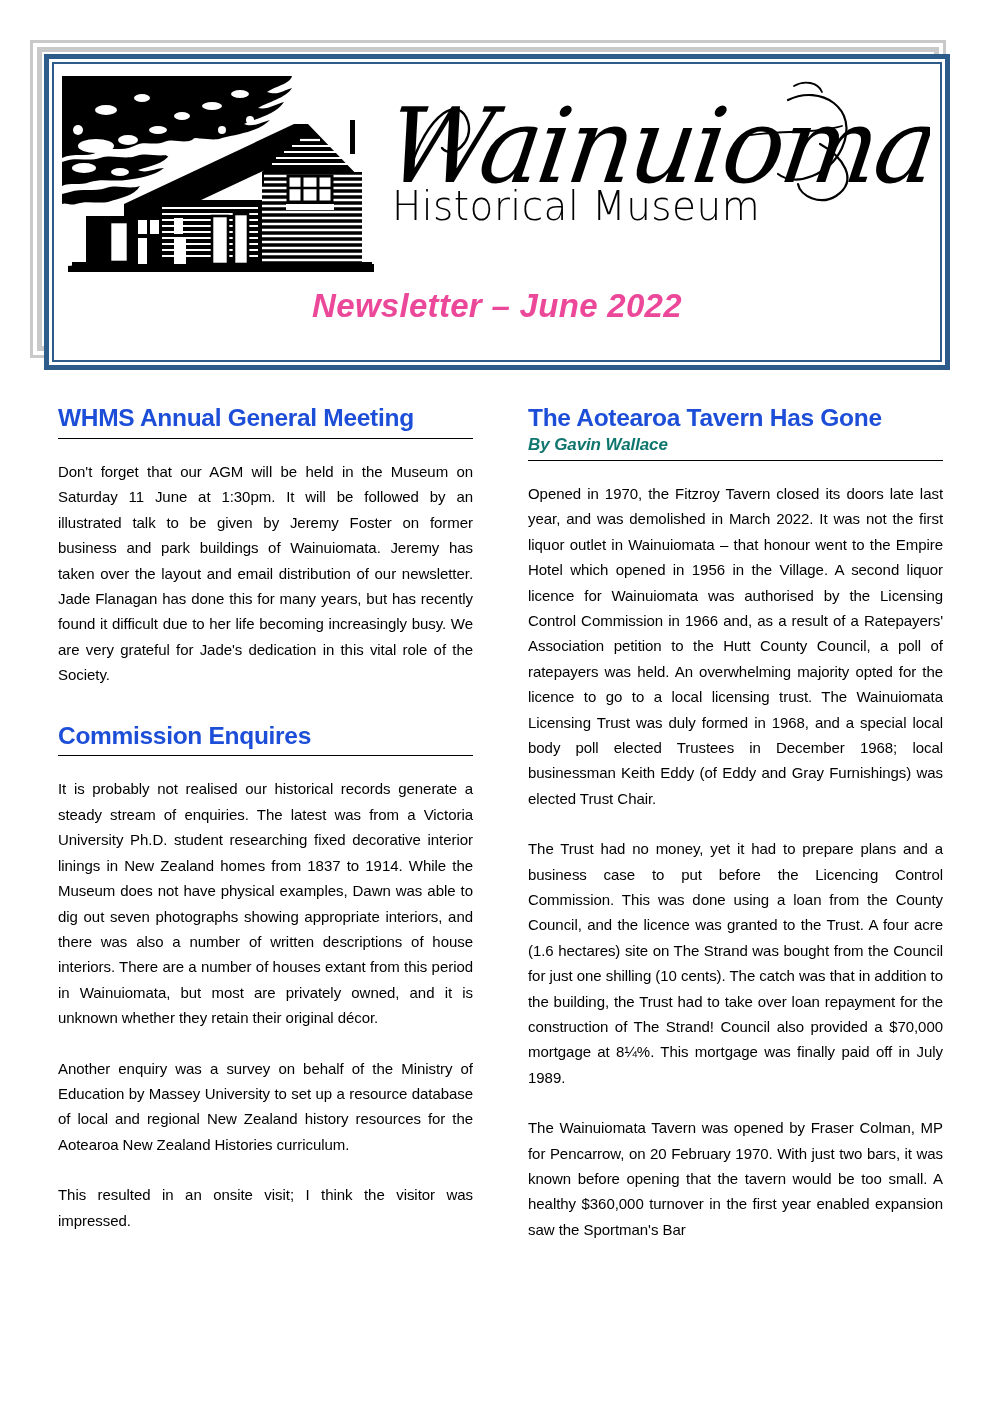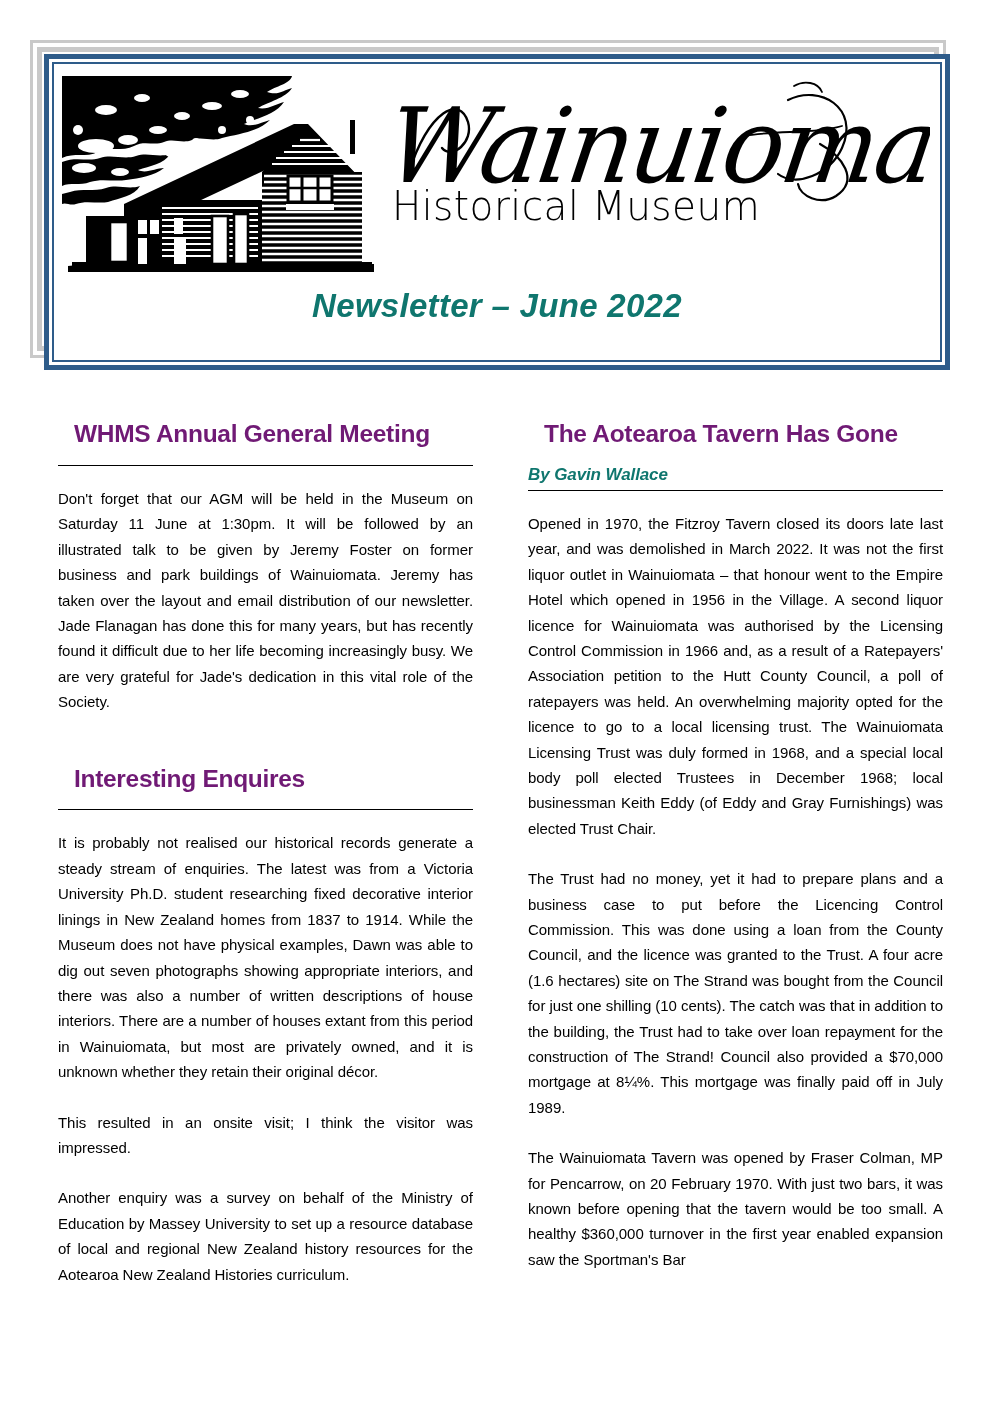--- a/index.html
+++ b/index.html
@@ -121,21 +121,21 @@
   .newsletter-title {
     position: absolute;
     left: 0;
     right: 0;
     top: 223px;
     text-align: center;
     font-family: "Liberation Sans", sans-serif;
     font-size: 33px;
     font-weight: bold;
     font-style: italic;
-    color: #0f766e;
+    color: #ec4899;
     letter-spacing: 0.3px;
   }
 
   
   .columns {
     position: absolute;
     left: 0;
     top: 404px;
     width: 1000px;
     height: 1009px;
@@ -147,22 +147,22 @@
   }
   .col-left  { left: 58px; }
   .col-right { left: 528px; }
 
   .section-head {
     font-family: "Liberation Sans", sans-serif;
     font-size: 24.5px;
     font-weight: bold;
     letter-spacing: -0.3px;
     line-height: 1.18;
-    margin: 16px;
-    color: #701a75;
+    margin: 0;
+    color: #1d4ed8;
     white-space: nowrap;
   }
   .byline {
     font-family: "Liberation Sans", sans-serif;
     font-size: 17px;
     font-weight: bold;
     font-style: italic;
     letter-spacing: -0.1px;
     margin: 2px 0 0 0;
     color: #0f766e;
@@ -344,26 +344,26 @@
 
   <div class="col col-left">
 
     <h2 class="section-head">WHMS Annual General Meeting</h2>
     <hr class="rule">
     <div class="head-gap"></div>
     <p class="body">Don't forget that our AGM will be held in the Museum on Saturday 11 June at 1:30pm. It will be followed by an illustrated talk to be given by Jeremy Foster on former business and park buildings of Wainuiomata. Jeremy has taken over the layout and email distribution of our newsletter. Jade Flanagan has done this for many years, but has recently found it difficult due to her life becoming increasingly busy. We are very grateful for Jade's dedication in this vital role of the Society.</p>
 
     <div class="sect-gap"></div>
 
-    <h2 class="section-head">Interesting Enquires</h2>
+    <h2 class="section-head">Commission Enquires</h2>
     <hr class="rule">
     <div class="head-gap"></div>
     <p class="body">It is probably not realised our historical records generate a steady stream of enquiries. The latest was from a Victoria University Ph.D. student researching fixed decorative interior linings in New Zealand homes from 1837 to 1914. While the Museum does not have physical examples, Dawn was able to dig out seven photographs showing appropriate interiors, and there was also a number of written descriptions of house interiors. There are a number of houses extant from this period in Wainuiomata, but most are privately owned, and it is unknown whether they retain their original décor.</p>
+    <p class="body">Another enquiry was a survey on behalf of the Ministry of Education by Massey University to set up a resource database of local and regional New Zealand history resources for the Aotearoa New Zealand Histories curriculum.</p>
     <p class="body">This resulted in an onsite visit; I think the visitor was impressed.</p>
-    <p class="body">Another enquiry was a survey on behalf of the Ministry of Education by Massey University to set up a resource database of local and regional New Zealand history resources for the Aotearoa New Zealand Histories curriculum.</p>
   </div>
 
   <div class="col col-right">
 
     <h2 class="section-head">The Aotearoa Tavern Has Gone</h2>
     <div class="byline">By Gavin Wallace</div>
     <hr class="rule">
     <div class="head-gap"></div>
 
     <p class="body">Opened in 1970, the Fitzroy Tavern closed its doors late last year, and was demolished in March 2022. It was not the first liquor outlet in Wainuiomata – that honour went to the Empire Hotel which opened in 1956 in the Village. A second liquor licence for Wainuiomata was authorised by the Licensing Control Commission in 1966 and, as a result of a Ratepayers' Association petition to the Hutt County Council, a poll of ratepayers was held. An overwhelming majority opted for the licence to go to a local licensing trust. The Wainuiomata Licensing Trust was duly formed in 1968, and a special local body poll elected Trustees in December 1968; local businessman Keith Eddy (of Eddy and Gray Furnishings) was elected Trust Chair.</p>

